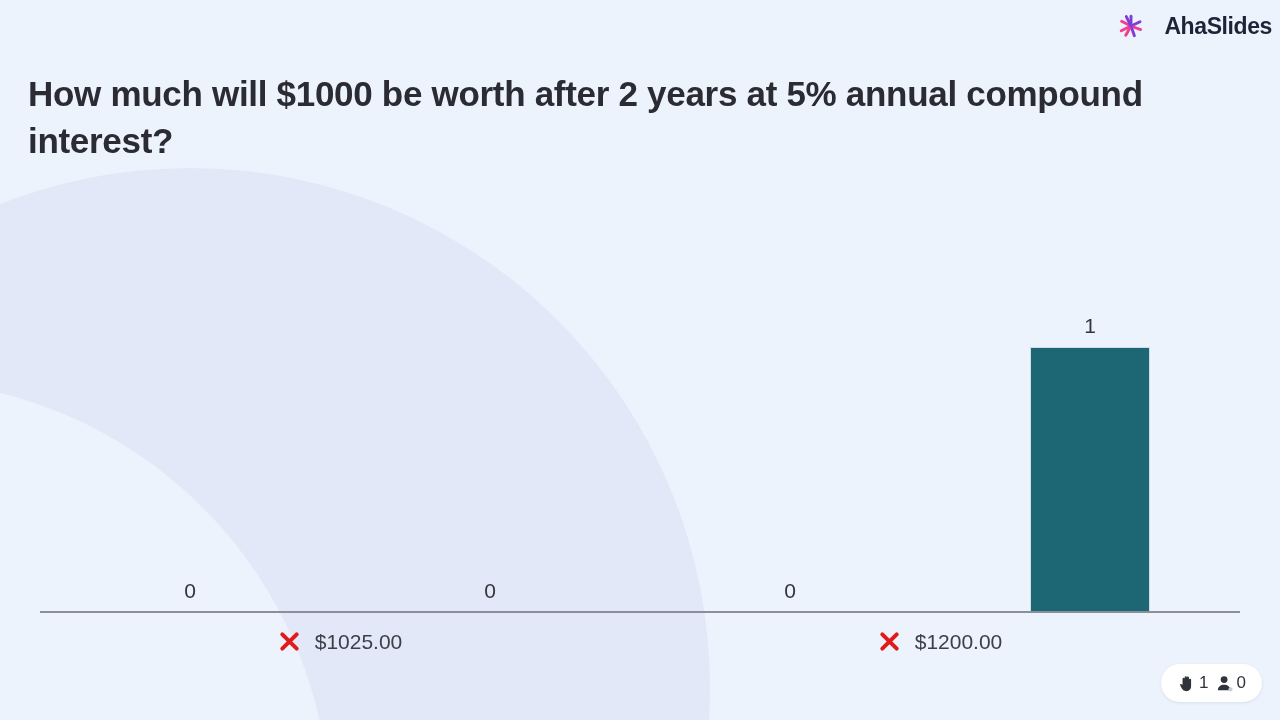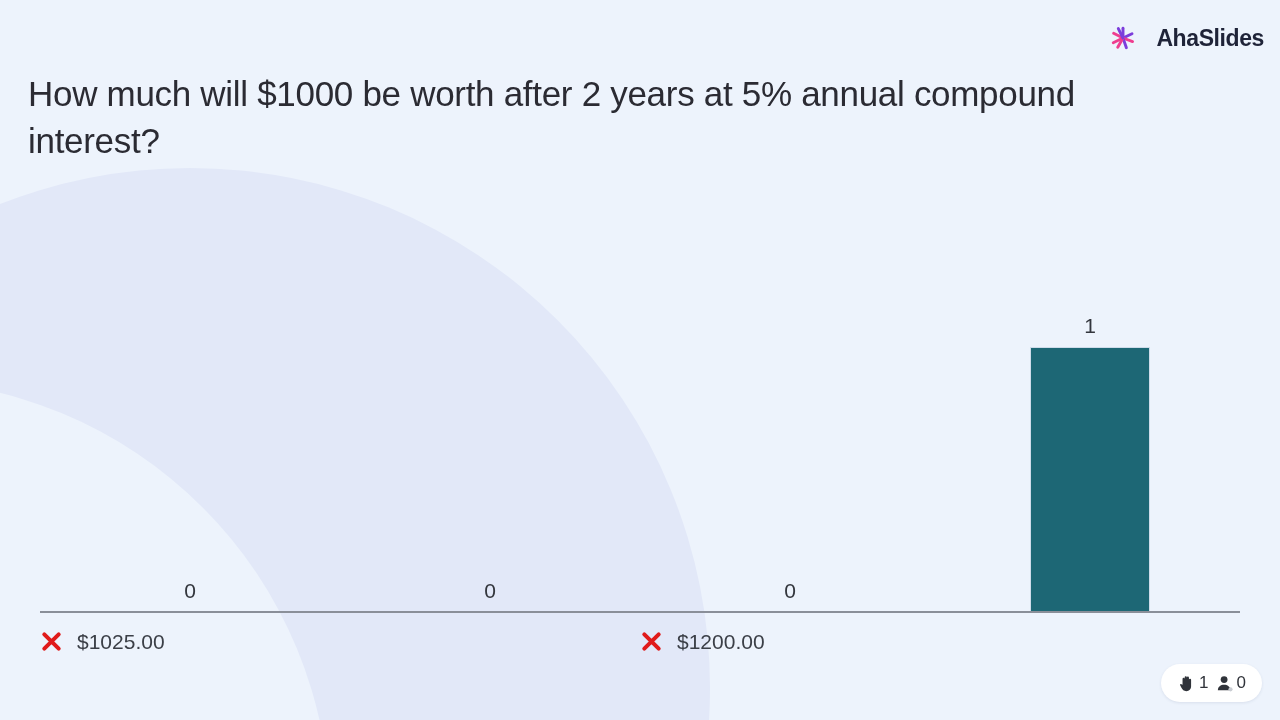--- a/index.html
+++ b/index.html
@@ -38,45 +38,44 @@
     top: 380px;
     width: 870px;
     height: 870px;
     border-radius: 50%;
     background: #edf3fc;
   }
 
   
   #logo {
     position: absolute;
-    right: 16px;
+    right: 8px;
     top: 11px;
     display: flex;
     align-items: center;
     gap: 18px;
     z-index: 5;
-    margin-top: 12px;
   }
   #logo .logo-mark { display: block; width: 30px; height: 30px; }
   #logo .logo-text {
     font-size: 23px;
     font-weight: 700;
     letter-spacing: -0.4px;
     color: #1f2338;
   }
 
   
   #title {
     position: absolute;
     left: 28px;
     top: 70px;
     width: 1130px;
     font-size: 35px;
     line-height: 47px;
-    font-weight: 400;
+    font-weight: 700;
     letter-spacing: -0.3px;
     color: #2b2b33;
     z-index: 5;
   }
 
   
   #chart {
     position: absolute;
     left: 40px;
     top: 170px;
@@ -131,21 +130,21 @@
     right: 0;
     bottom: 0;
     height: 57px;
     display: flex;
     align-items: center;
   }
   .xlabel {
     flex: 1 1 0;
     display: flex;
     align-items: center;
-    justify-content: flex-start;
+    justify-content: center;
     gap: 14px;
     font-size: 21px;
     color: #3b3f47;
     white-space: nowrap;
   }
   .mark { display: inline-block; width: 23px; height: 23px; flex: none; }
 
   
   #status-pill {
     position: absolute;

